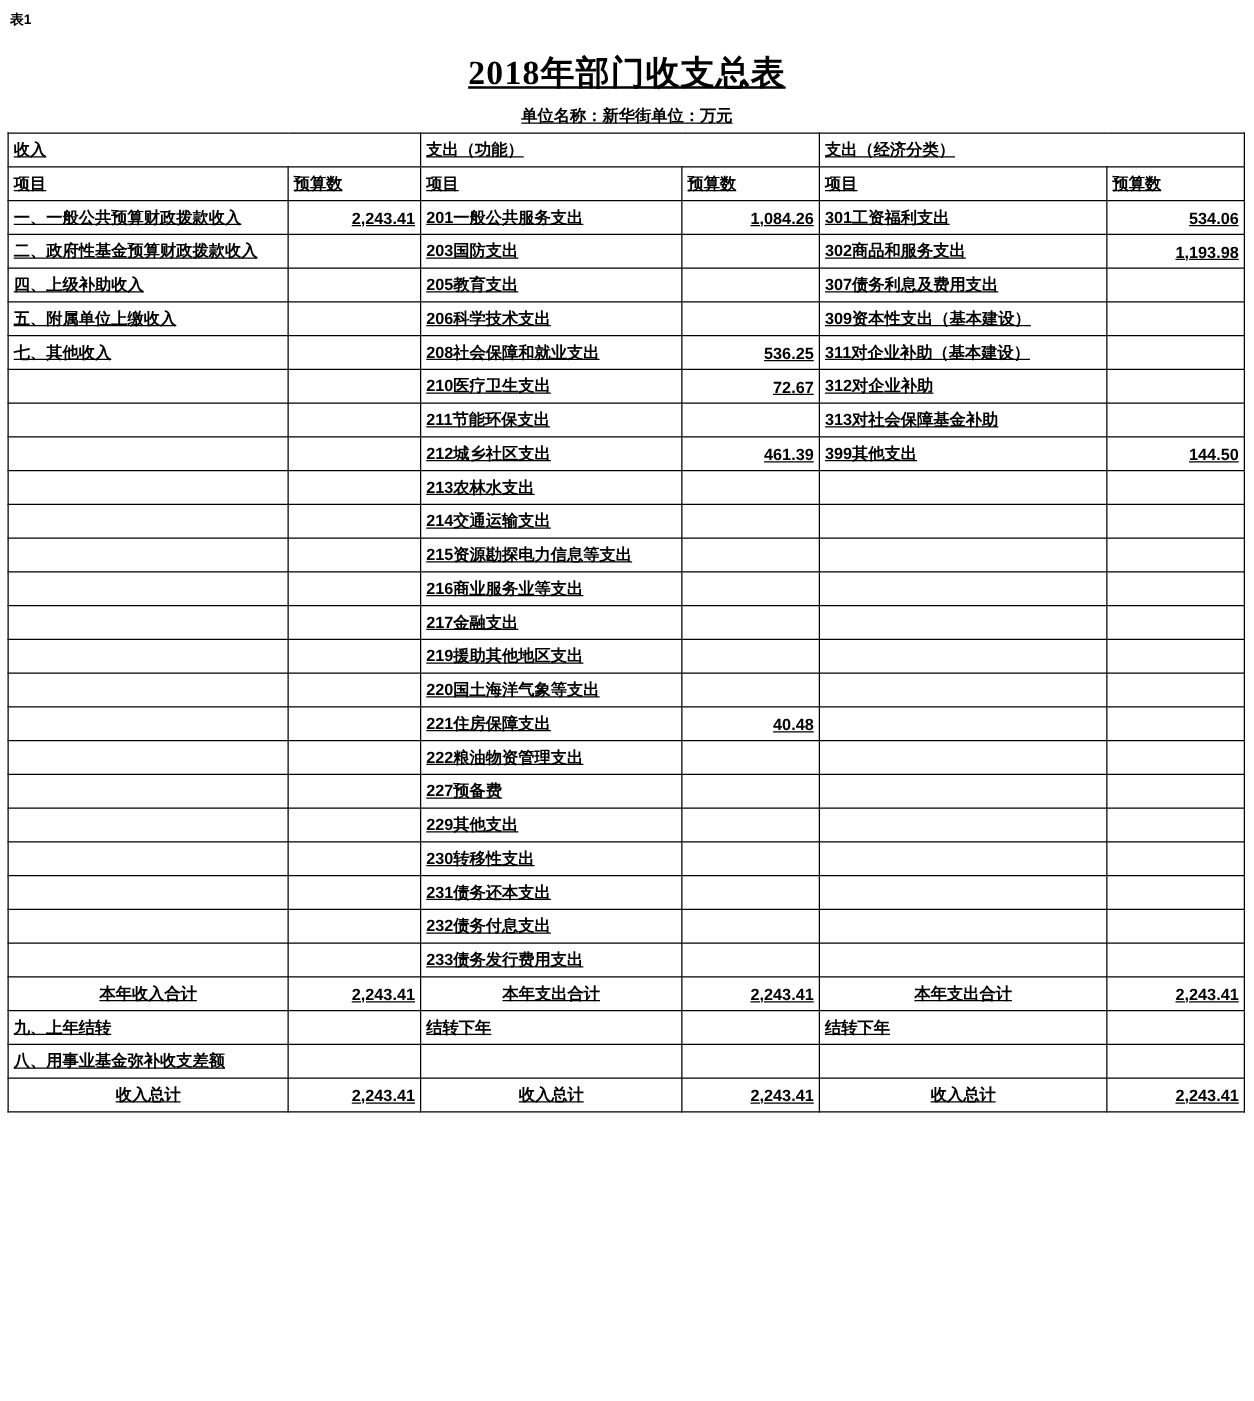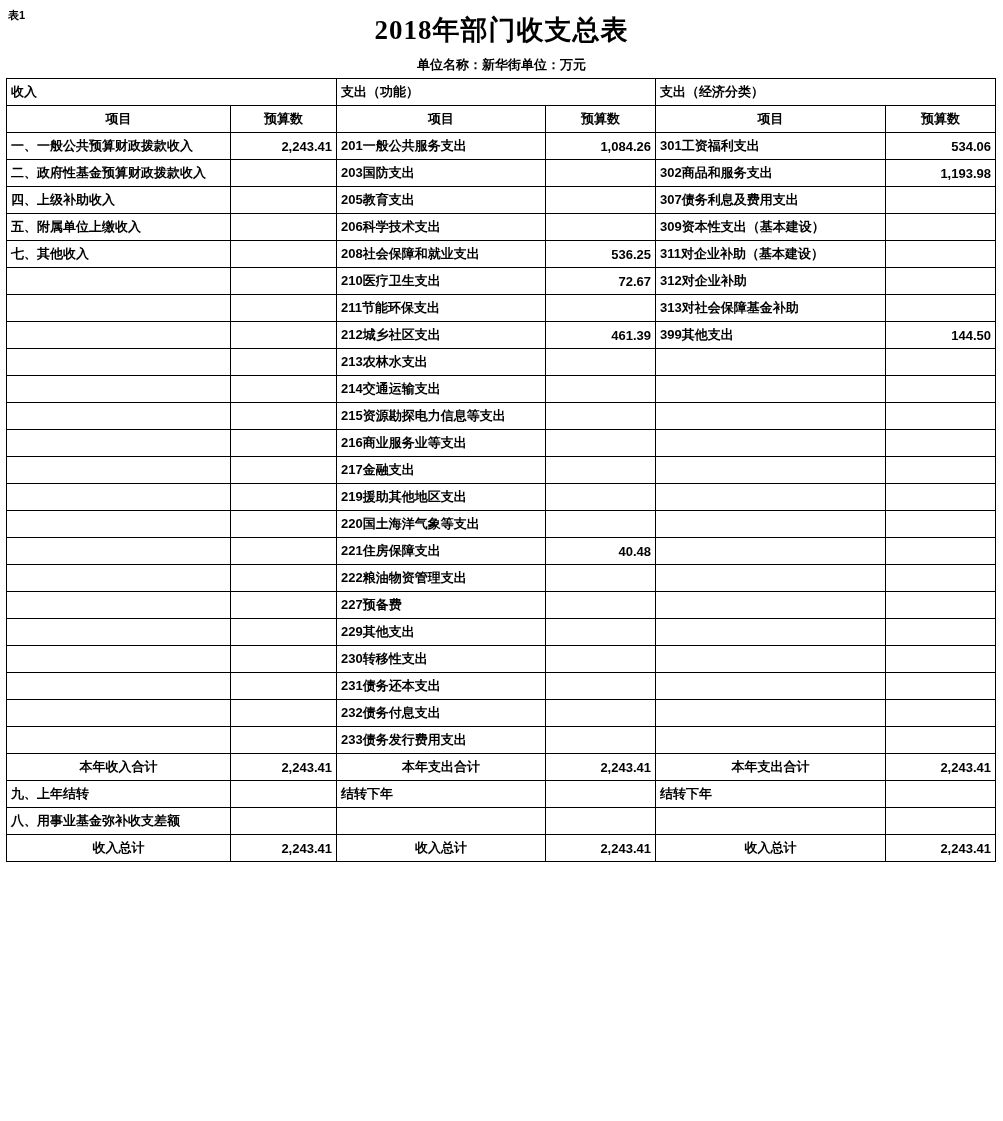--- a/index.html
+++ b/index.html
@@ -13,35 +13,36 @@
     font-family: "Liberation Serif", "DejaVu Serif", serif;
     color: #000000;
     position: relative;
   }
   .page {
     width: 1003px;
     height: 1121px;
     position: relative;
     box-sizing: border-box;
     padding: 0;
+    text-decoration: underline;
   }
   .sheet-tag {
     position: absolute;
     left: 8px;
     top: 8px;
     font-size: 11px;
     font-weight: bold;
     font-family: "Liberation Sans", sans-serif;
   }
   .doc-title {
     text-align: center;
     font-size: 27px;
     font-weight: bold;
     letter-spacing: 1px;
-    padding-top: 12px;
+    padding-top: 40px;
     padding-bottom: 8px;
     font-family: "Liberation Serif", serif;
   }
   .meta-row {
     display: flex;
     justify-content: center;
     font-size: 13px;
     font-weight: bold;
     padding: 0 6px 4px 6px;
     font-family: "Liberation Sans", sans-serif;
@@ -60,21 +61,21 @@
     height: 27px;
     box-sizing: border-box;
     font-family: "Liberation Sans", sans-serif;
     overflow: hidden;
     white-space: nowrap;
   }
   .hdr-group {
     font-size: 14px;
   }
   .hdr-sub {
-    text-align: center;
+    text-align: left;
     font-size: 13px;
   }
   .item-cell {
     text-align: left;
   }
   .num-cell {
     text-align: right;
     font-family: "Liberation Mono", monospace;
     font-weight: bold;
     font-size: 12.5px;

